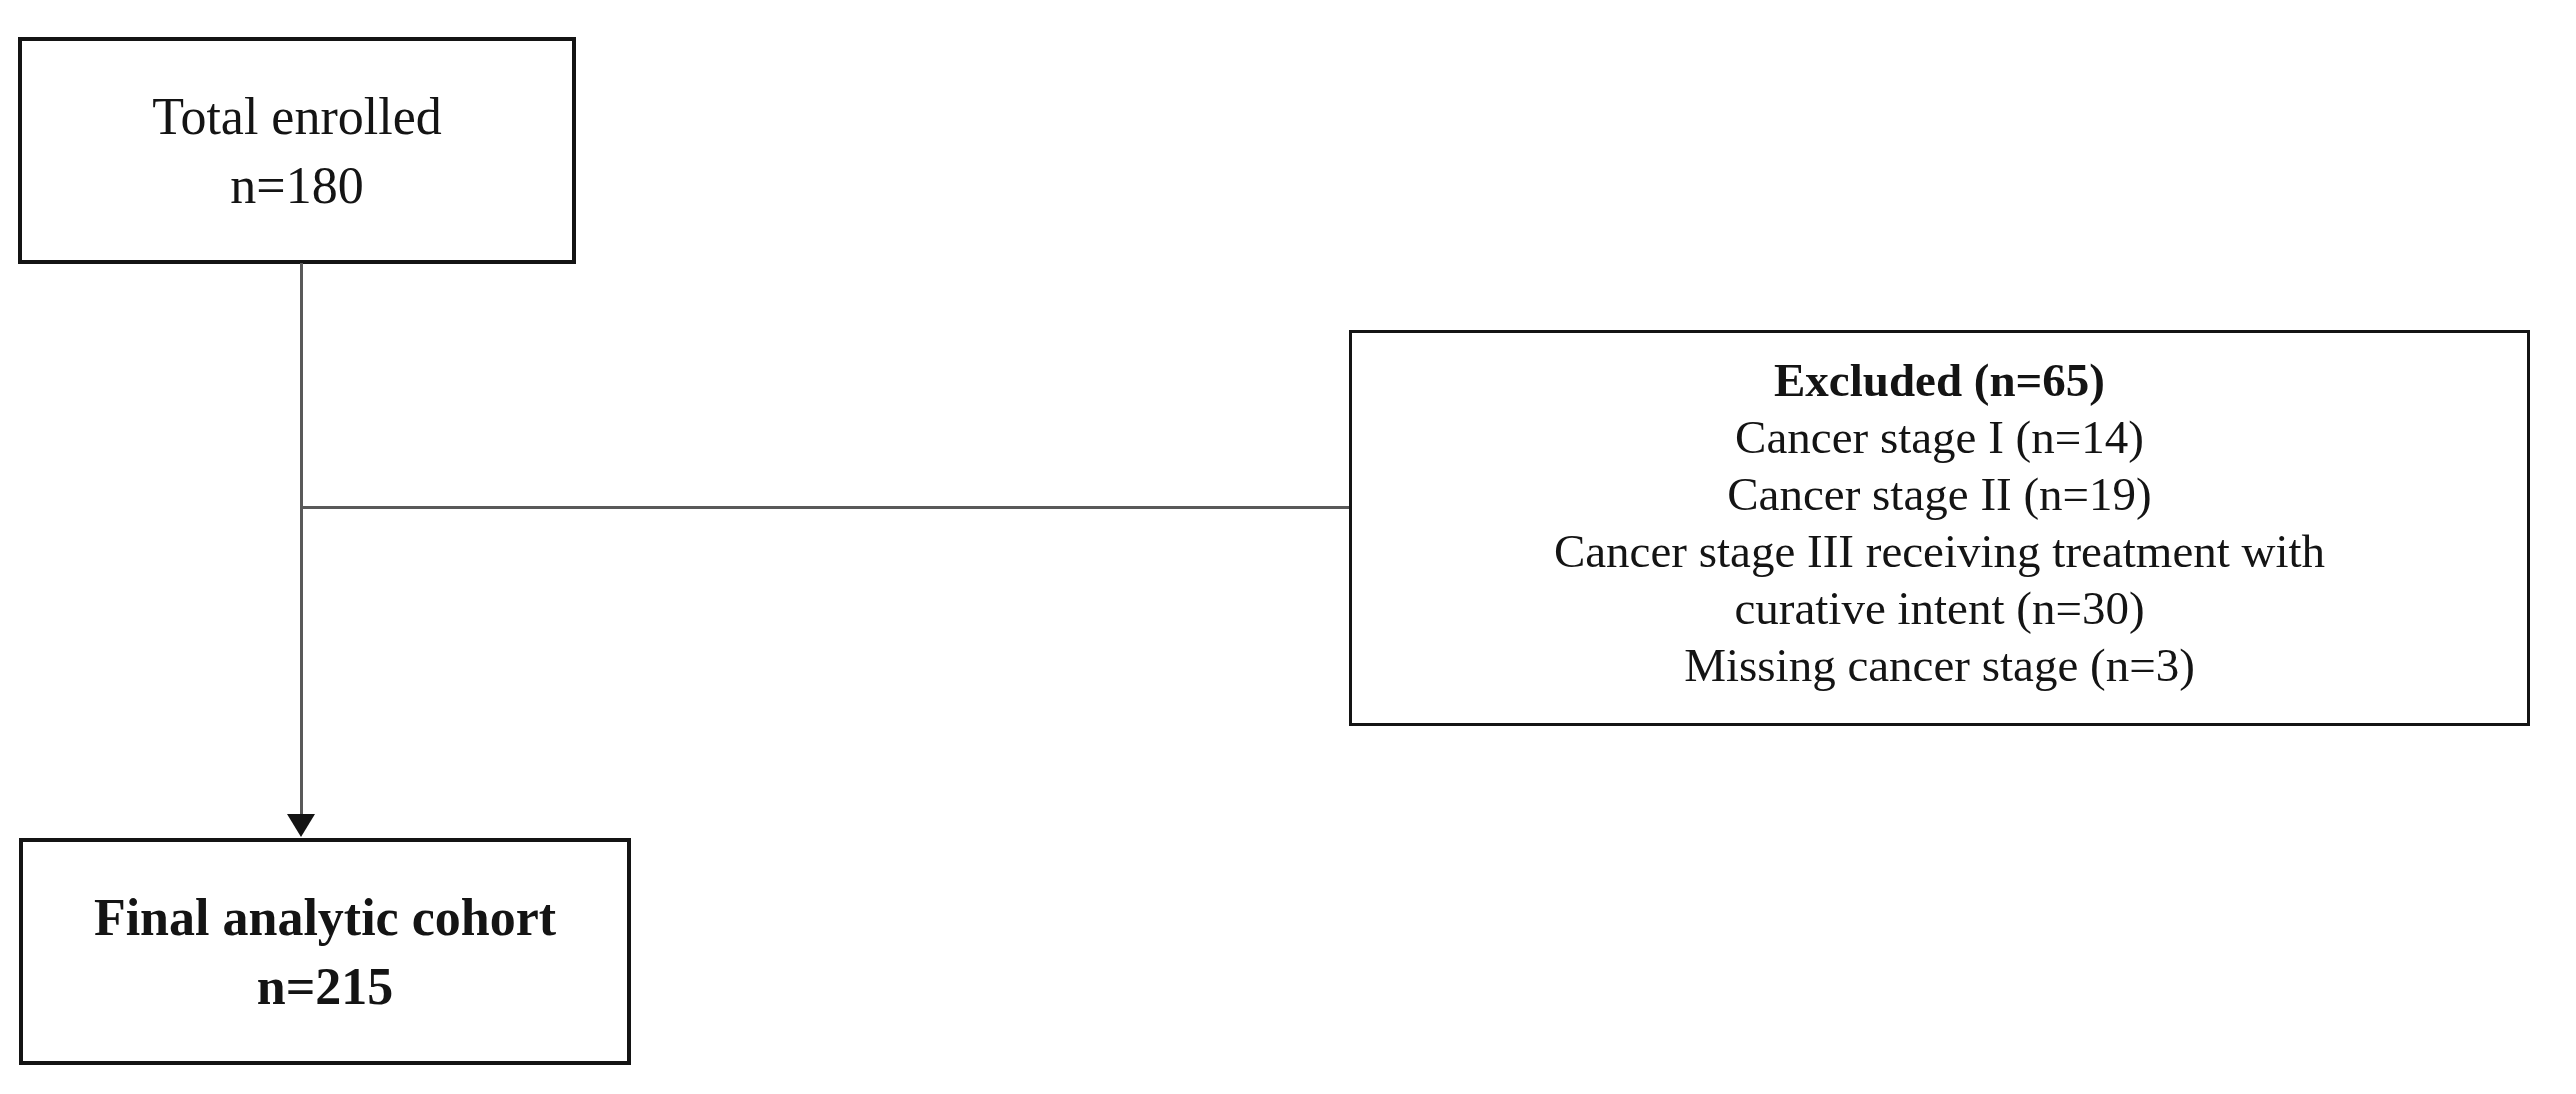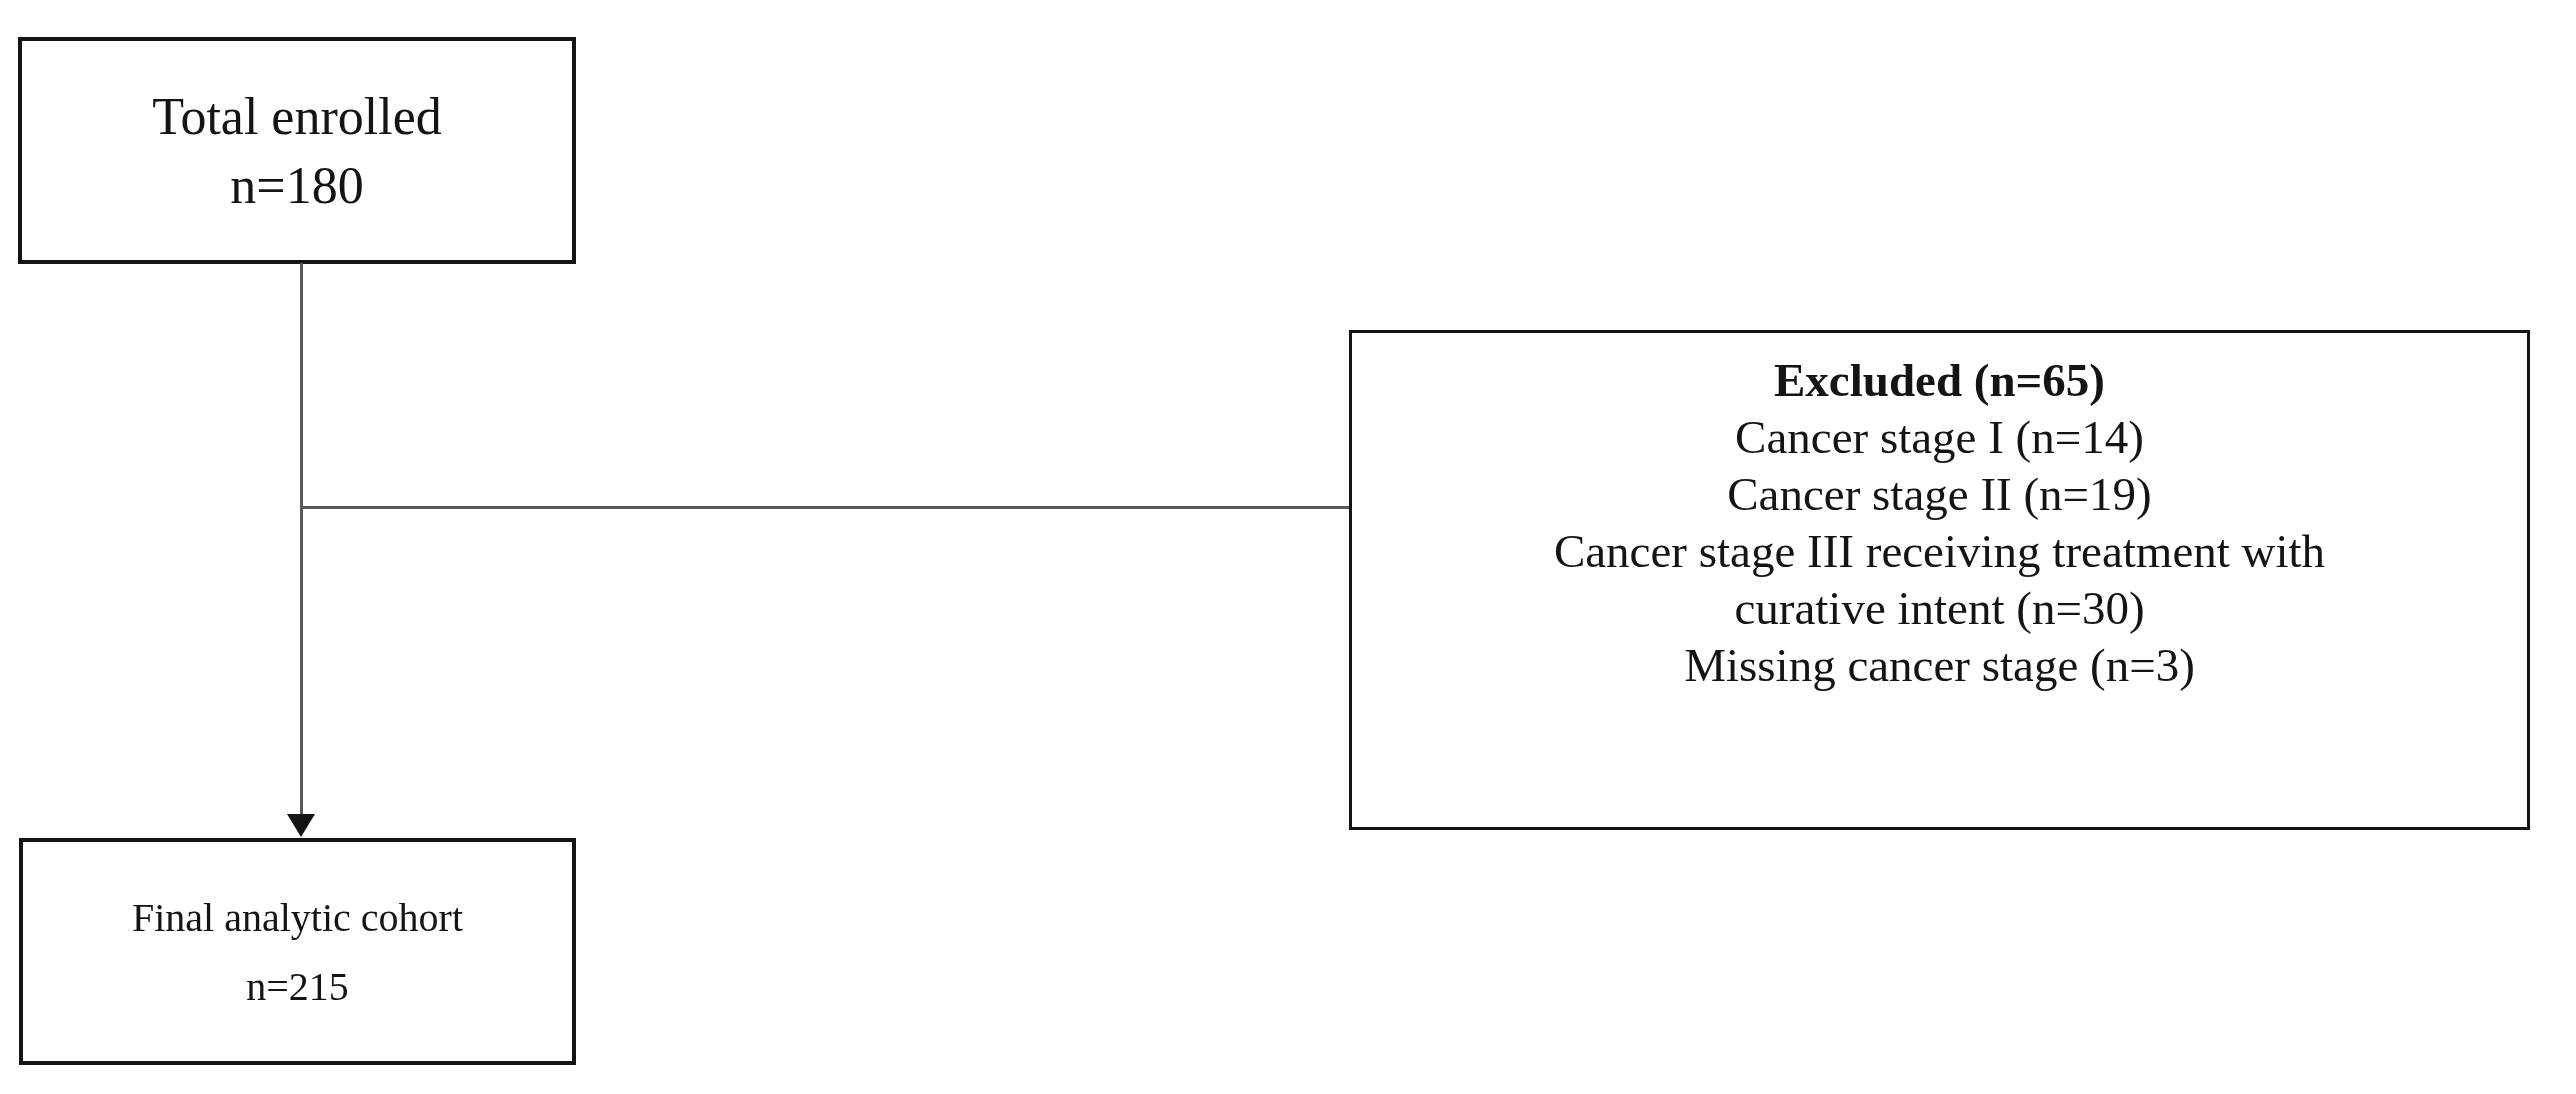--- a/index.html
+++ b/index.html
@@ -30,30 +30,31 @@
     left: 18px;
     top: 37px;
     width: 558px;
     height: 227px;
     font-size: 52px;
     line-height: 69px;
   }
   #final-box {
     left: 19px;
     top: 838px;
-    width: 557px;
+    width: 612px;
     height: 227px;
-    font-size: 40px;
+    font-size: 52px;
     line-height: 69px;
+    font-weight: bold;
   }
   #excluded-box {
     left: 1349px;
     top: 330px;
     width: 1181px;
-    height: 500px;
+    height: 396px;
     border-width: 3.5px;
     justify-content: flex-start;
     padding-top: 19px;
     font-size: 47px;
     line-height: 57px;
   }
   #excluded-box .line {
     width: 100%;
   }
   .bold {

